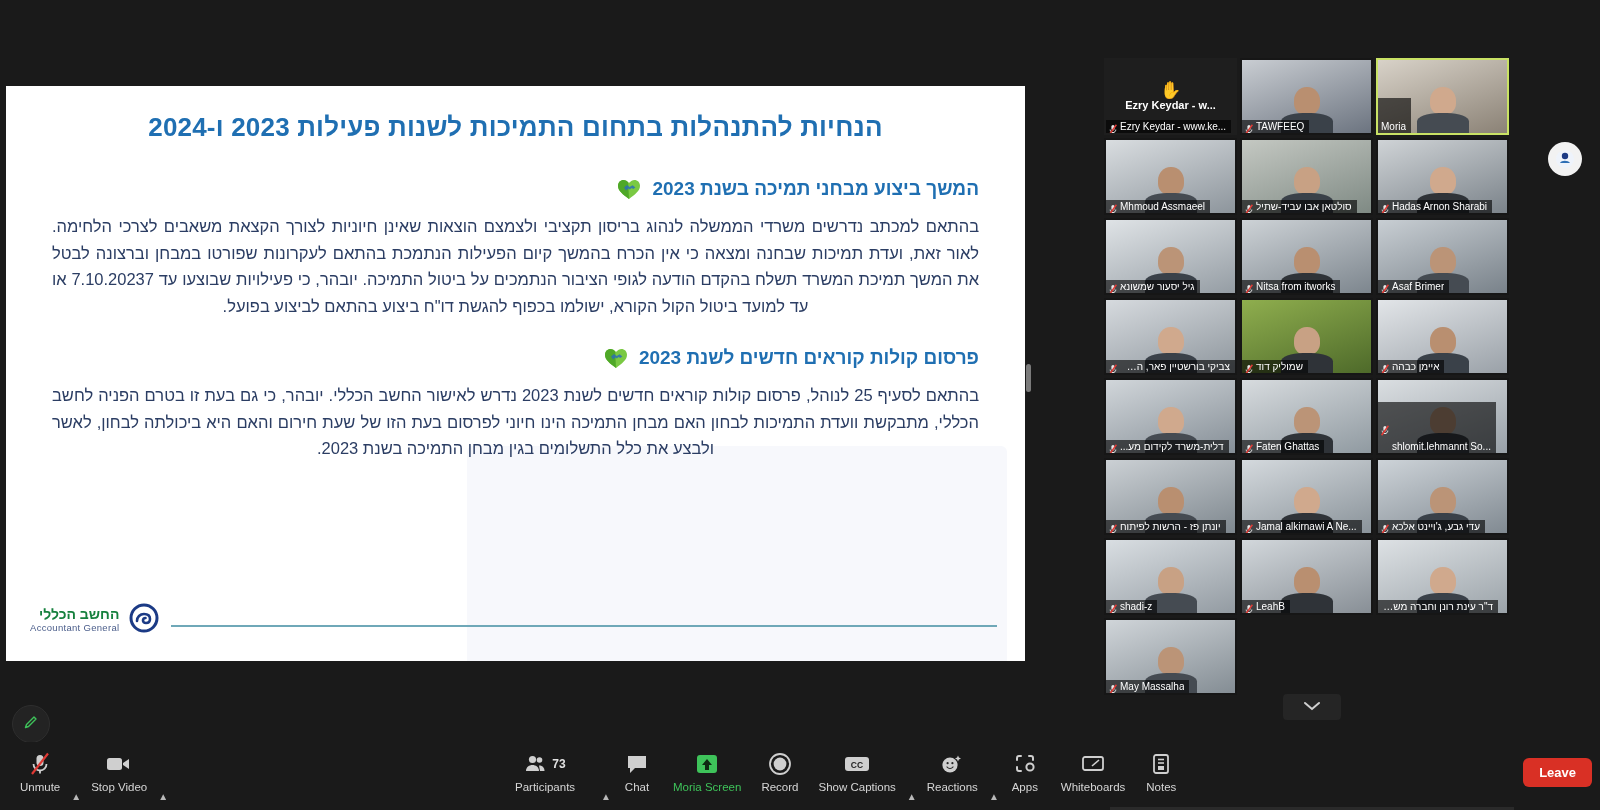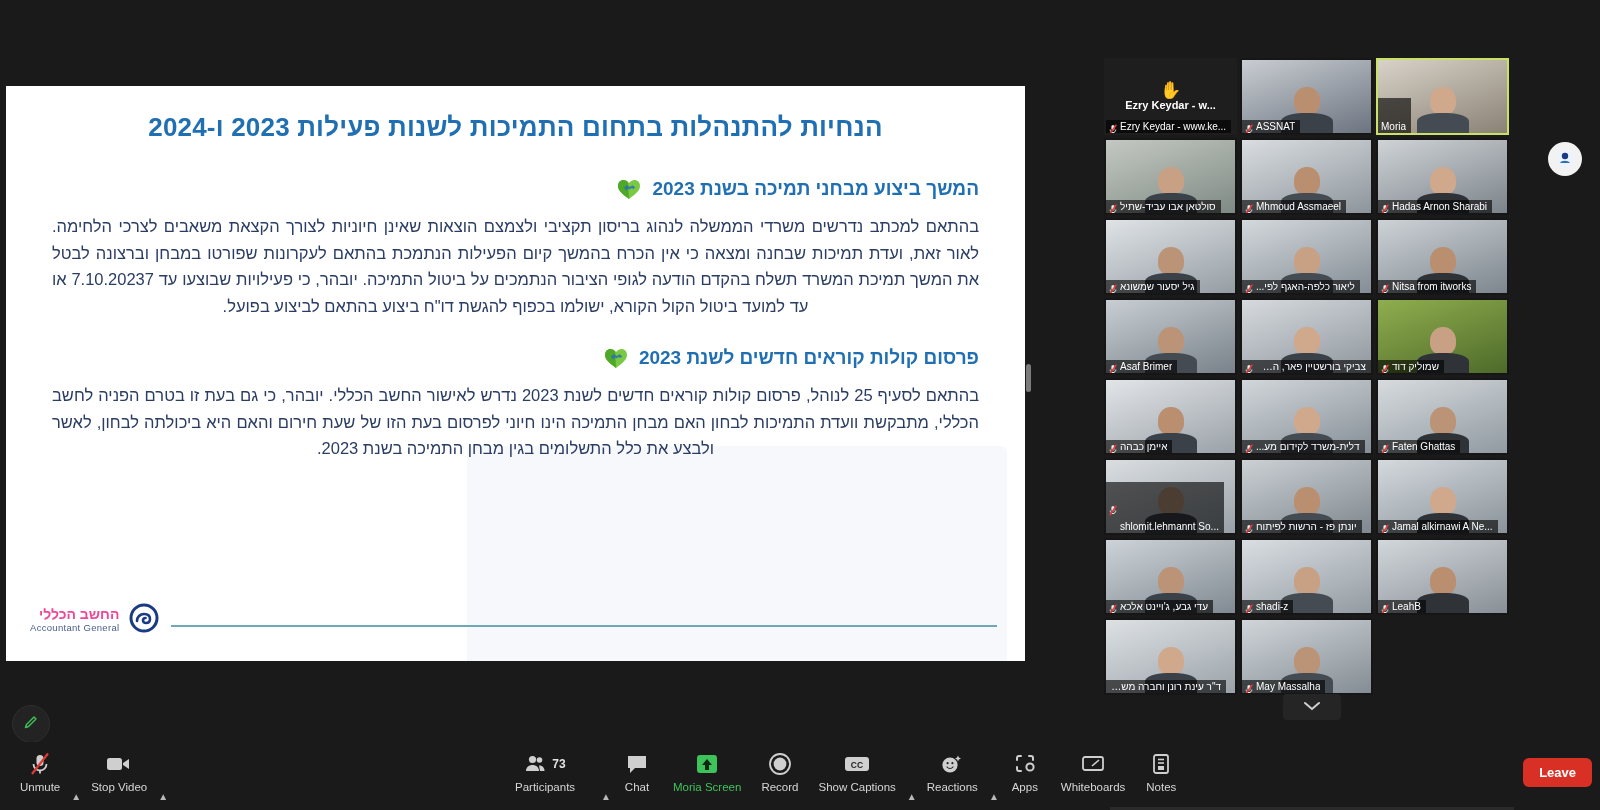--- a/index.html
+++ b/index.html
@@ -41,21 +41,21 @@
   #sec2wrap .sec-body { text-align:justify; }
 
   .slide-footer {
     position:absolute; left:0; right:0; bottom:22px; height:46px; z-index:3;
   }
   .logo-box {
     position:absolute; left:24px; bottom:2px; display:flex; align-items:center; gap:8px;
     direction:rtl;
   }
   .logo-txt { text-align:right; }
-  .logo-txt .he { color:#ec4899; font-weight:bold; font-size:14px; line-height:1.1; }
+  .logo-txt .he { color:#15803d; font-weight:bold; font-size:14px; line-height:1.1; }
   .logo-txt .en { color:#4a5d8a; font-size:9.5px; letter-spacing:.3px; }
   .footer-rule {
     position:absolute; left:165px; right:28px; bottom:12px; height:2px; background:#6fa8b8;
   }
 
   
   #divider {
     position:absolute; left:1026px; top:364px; width:5px; height:28px;
     background:#7b7b7b; border-radius:3px;
   }
@@ -226,64 +226,64 @@
           <div class="person" style="width: 52px; height: 46px;">
             <div class="head" style="width:26px;height:28px;margin:0 auto;background:#b98f70"></div>
             <div class="body-sh" style="width:52px;height:20px;margin-top:-2px;background:#3a4149"></div>
           </div>
           <div class="namebar">
             <span class="mic-muted"><svg width="8" height="11" viewBox="0 0 8 11">
                 <rect x="2.4" y="1" width="3.2" height="5.4" rx="1.6" fill="#e8e8e8"></rect>
                 <path d="M1.2 5.6c0 1.7 1.3 3 2.8 3s2.8-1.3 2.8-3" fill="none" stroke="#e8e8e8" stroke-width="1"></path>
                 <line x1="0.6" y1="10.2" x2="7.4" y2="0.8" stroke="#e03a35" stroke-width="1.5"></line>
               </svg></span>
-            <span class="nm" style="direction: ltr;">ASSNAT</span>
+            <span class="nm" style="direction: ltr;">TAWFEEQ</span>
           </div>
         </div>
         <div class="tile active">
           <div class="bg" style="background: linear-gradient(160deg, rgb(216, 210, 200) 0%, rgb(139, 130, 118) 100%);"></div>
           <div class="person" style="width: 52px; height: 46px;">
             <div class="head" style="width:26px;height:28px;margin:0 auto;background:#d0a98d"></div>
             <div class="body-sh" style="width:52px;height:20px;margin-top:-2px;background:#454b52"></div>
           </div>
           <div class="namebar">
             <span class="nm" style="direction: ltr; margin-top: 22px;">Moria</span>
           </div>
         </div>
         <div class="tile">
+          <div class="bg" style="background: linear-gradient(160deg, rgb(217, 221, 224) 0%, rgb(141, 149, 156) 100%);"></div>
+          <div class="person" style="width: 52px; height: 46px;">
+            <div class="head" style="width:26px;height:28px;margin:0 auto;background:#b98f70"></div>
+            <div class="body-sh" style="width:52px;height:20px;margin-top:-2px;background:#454b52"></div>
+          </div>
+          <div class="namebar">
+            <span class="mic-muted"><svg width="8" height="11" viewBox="0 0 8 11">
+                <rect x="2.4" y="1" width="3.2" height="5.4" rx="1.6" fill="#e8e8e8"></rect>
+                <path d="M1.2 5.6c0 1.7 1.3 3 2.8 3s2.8-1.3 2.8-3" fill="none" stroke="#e8e8e8" stroke-width="1"></path>
+                <line x1="0.6" y1="10.2" x2="7.4" y2="0.8" stroke="#e03a35" stroke-width="1.5"></line>
+              </svg></span>
+            <span class="nm" style="direction: ltr;">Mhmoud Assmaeel</span>
+          </div>
+        </div>
+        <div class="tile">
           <div class="bg" style="background: linear-gradient(160deg, rgb(196, 200, 194) 0%, rgb(127, 138, 132) 100%);"></div>
           <div class="person" style="width: 52px; height: 46px;">
             <div class="head" style="width:26px;height:28px;margin:0 auto;background:#c8a184"></div>
             <div class="body-sh" style="width:52px;height:20px;margin-top:-2px;background:#3a4149"></div>
           </div>
           <div class="namebar">
             <span class="mic-muted"><svg width="8" height="11" viewBox="0 0 8 11">
                 <rect x="2.4" y="1" width="3.2" height="5.4" rx="1.6" fill="#e8e8e8"></rect>
                 <path d="M1.2 5.6c0 1.7 1.3 3 2.8 3s2.8-1.3 2.8-3" fill="none" stroke="#e8e8e8" stroke-width="1"></path>
                 <line x1="0.6" y1="10.2" x2="7.4" y2="0.8" stroke="#e03a35" stroke-width="1.5"></line>
               </svg></span>
             <span class="nm" style="direction: rtl;">סולטאן אבו עביד-שתיל</span>
           </div>
         </div>
         <div class="tile">
-          <div class="bg" style="background: linear-gradient(160deg, rgb(217, 221, 224) 0%, rgb(141, 149, 156) 100%);"></div>
-          <div class="person" style="width: 52px; height: 46px;">
-            <div class="head" style="width:26px;height:28px;margin:0 auto;background:#b98f70"></div>
-            <div class="body-sh" style="width:52px;height:20px;margin-top:-2px;background:#454b52"></div>
-          </div>
-          <div class="namebar">
-            <span class="mic-muted"><svg width="8" height="11" viewBox="0 0 8 11">
-                <rect x="2.4" y="1" width="3.2" height="5.4" rx="1.6" fill="#e8e8e8"></rect>
-                <path d="M1.2 5.6c0 1.7 1.3 3 2.8 3s2.8-1.3 2.8-3" fill="none" stroke="#e8e8e8" stroke-width="1"></path>
-                <line x1="0.6" y1="10.2" x2="7.4" y2="0.8" stroke="#e03a35" stroke-width="1.5"></line>
-              </svg></span>
-            <span class="nm" style="direction: ltr;">Mhmoud Assmaeel</span>
-          </div>
-        </div>
-        <div class="tile">
           <div class="bg" style="background: linear-gradient(160deg, rgb(207, 211, 214) 0%, rgb(123, 131, 138) 100%);"></div>
           <div class="person" style="width: 52px; height: 46px;">
             <div class="head" style="width:26px;height:28px;margin:0 auto;background:#d0a98d"></div>
             <div class="body-sh" style="width:52px;height:20px;margin-top:-2px;background:#2f3338"></div>
           </div>
           <div class="namebar">
             <span class="mic-muted"><svg width="8" height="11" viewBox="0 0 8 11">
                 <rect x="2.4" y="1" width="3.2" height="5.4" rx="1.6" fill="#e8e8e8"></rect>
                 <path d="M1.2 5.6c0 1.7 1.3 3 2.8 3s2.8-1.3 2.8-3" fill="none" stroke="#e8e8e8" stroke-width="1"></path>
                 <line x1="0.6" y1="10.2" x2="7.4" y2="0.8" stroke="#e03a35" stroke-width="1.5"></line>
@@ -297,35 +297,20 @@
             <div class="head" style="width:26px;height:28px;margin:0 auto;background:#bb9477"></div>
             <div class="body-sh" style="width:52px;height:20px;margin-top:-2px;background:#3a4149"></div>
           </div>
           <div class="namebar">
             <span class="mic-muted"><svg width="8" height="11" viewBox="0 0 8 11">
                 <rect x="2.4" y="1" width="3.2" height="5.4" rx="1.6" fill="#e8e8e8"></rect>
                 <path d="M1.2 5.6c0 1.7 1.3 3 2.8 3s2.8-1.3 2.8-3" fill="none" stroke="#e8e8e8" stroke-width="1"></path>
                 <line x1="0.6" y1="10.2" x2="7.4" y2="0.8" stroke="#e03a35" stroke-width="1.5"></line>
               </svg></span>
             <span class="nm" style="direction: rtl;">גיל יסעור שמשונא</span>
-          </div>
-        </div>
-        <div class="tile">
-          <div class="bg" style="background: linear-gradient(160deg, rgb(211, 216, 220) 0%, rgb(132, 141, 149) 100%);"></div>
-          <div class="person" style="width: 52px; height: 46px;">
-            <div class="head" style="width:26px;height:28px;margin:0 auto;background:#c8a184"></div>
-            <div class="body-sh" style="width:52px;height:20px;margin-top:-2px;background:#454b52"></div>
-          </div>
-          <div class="namebar">
-            <span class="mic-muted"><svg width="8" height="11" viewBox="0 0 8 11">
-                <rect x="2.4" y="1" width="3.2" height="5.4" rx="1.6" fill="#e8e8e8"></rect>
-                <path d="M1.2 5.6c0 1.7 1.3 3 2.8 3s2.8-1.3 2.8-3" fill="none" stroke="#e8e8e8" stroke-width="1"></path>
-                <line x1="0.6" y1="10.2" x2="7.4" y2="0.8" stroke="#e03a35" stroke-width="1.5"></line>
-              </svg></span>
-            <span class="nm" style="direction: rtl;">ליאור כלפה-האגף לפי...</span>
           </div>
         </div>
         <div class="tile">
           <div class="bg" style="background: linear-gradient(160deg, rgb(205, 210, 214) 0%, rgb(125, 134, 142) 100%);"></div>
           <div class="person" style="width: 52px; height: 46px;">
             <div class="head" style="width:26px;height:28px;margin:0 auto;background:#b98f70"></div>
             <div class="body-sh" style="width:52px;height:20px;margin-top:-2px;background:#2f3338"></div>
           </div>
           <div class="namebar">
             <span class="mic-muted"><svg width="8" height="11" viewBox="0 0 8 11">

